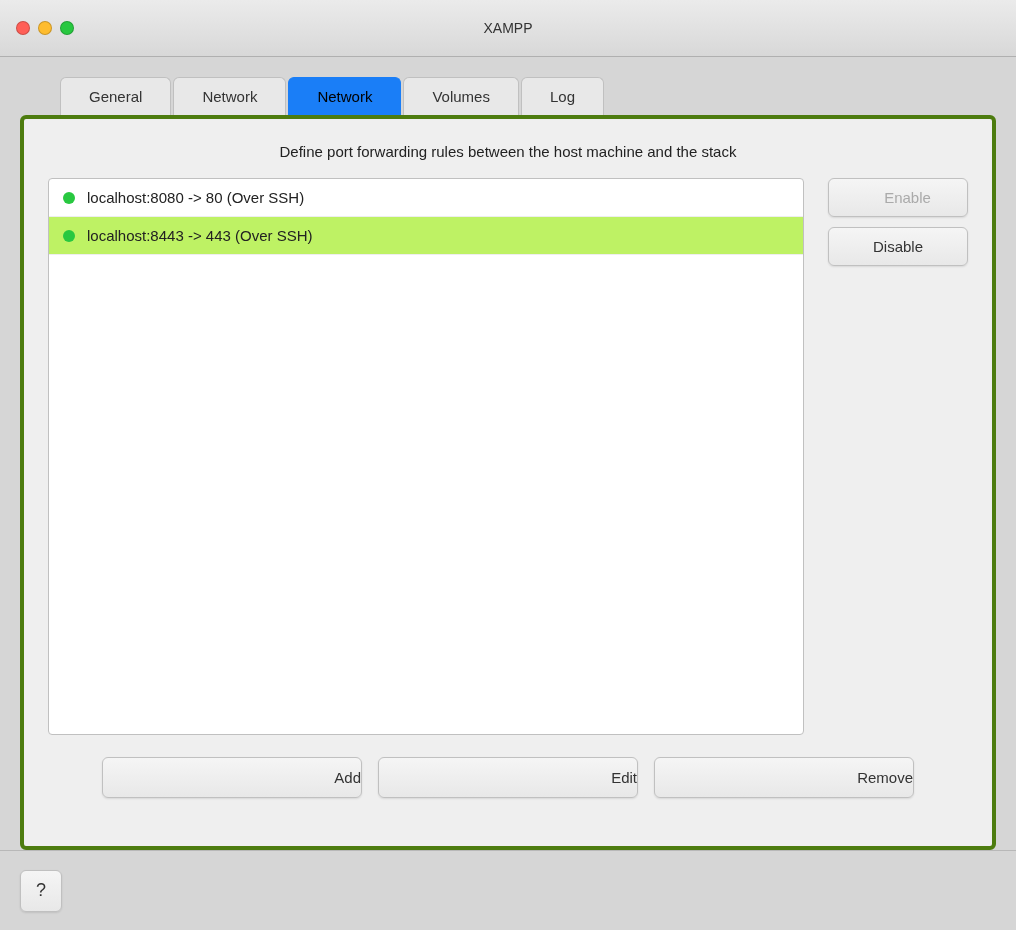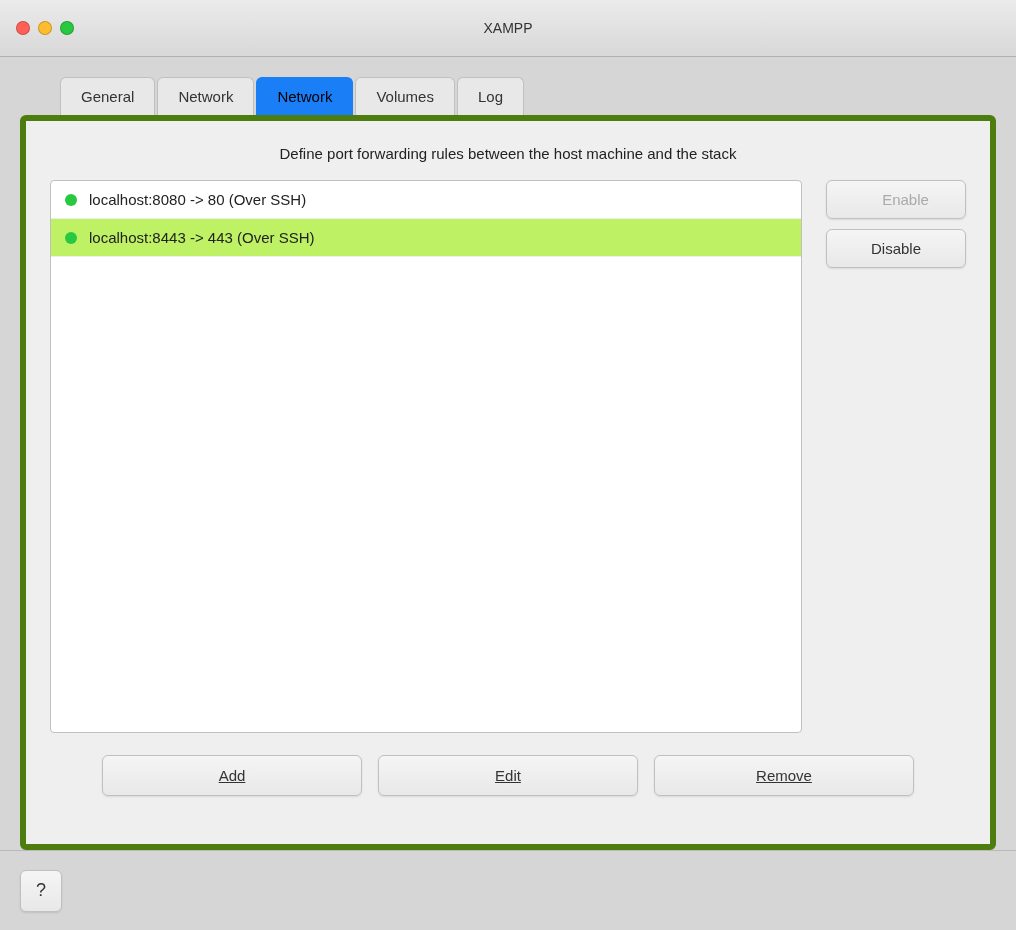--- a/index.html
+++ b/index.html
@@ -61,21 +61,21 @@
     
     .tabs {
       display: flex;
       align-items: flex-end;
       gap: 0;
       margin-bottom: 0;
       padding-left: 40px;
     }
 
     .tab {
-      padding: 10px 20px;
+      padding: 10px 28px;
       font-size: 15px;
       cursor: pointer;
       border: 1px solid #c0c0c0;
       background: #e8e8e8;
       border-bottom: none;
       border-radius: 6px 6px 0 0;
       color: #333;
       margin-right: 2px;
       position: relative;
       user-select: none;
@@ -84,21 +84,21 @@
     .tab.active {
       background: #1a7ef7;
       color: #000000;
       border-color: #1a7ef7;
     }
 
     
     .panel {
       flex: 1;
       background: #efefef;
-      border: 6px solid #4d7c0f;
+      border: 4px solid #4d7c0f;
       border-radius: 6px;
       padding: 24px 24px 24px 24px;
       display: flex;
       flex-direction: column;
     }
 
     .panel-description {
       font-size: 15px;
       color: #222;
       margin-bottom: 18px;
@@ -190,24 +190,23 @@
     .bottom-btn {
       flex: 1;
       max-width: 260px;
       padding: 11px 0;
       font-size: 15px;
       border: 1px solid #c0c0c0;
       border-radius: 6px;
       background: linear-gradient(to bottom, #f5f5f5, #e8e8e8);
       color: #333;
       cursor: pointer;
-      text-align: center;
+      text-align: right;
       user-select: none;
       box-shadow: 0 1px 2px rgba(0,0,0,0.1);
-      text-decoration: underline;
     }
 
     
     .footer {
       height: 80px;
       background: #d6d6d6;
       border-top: 1px solid #b8b8b8;
       display: flex;
       align-items: center;
       padding: 0 20px;

